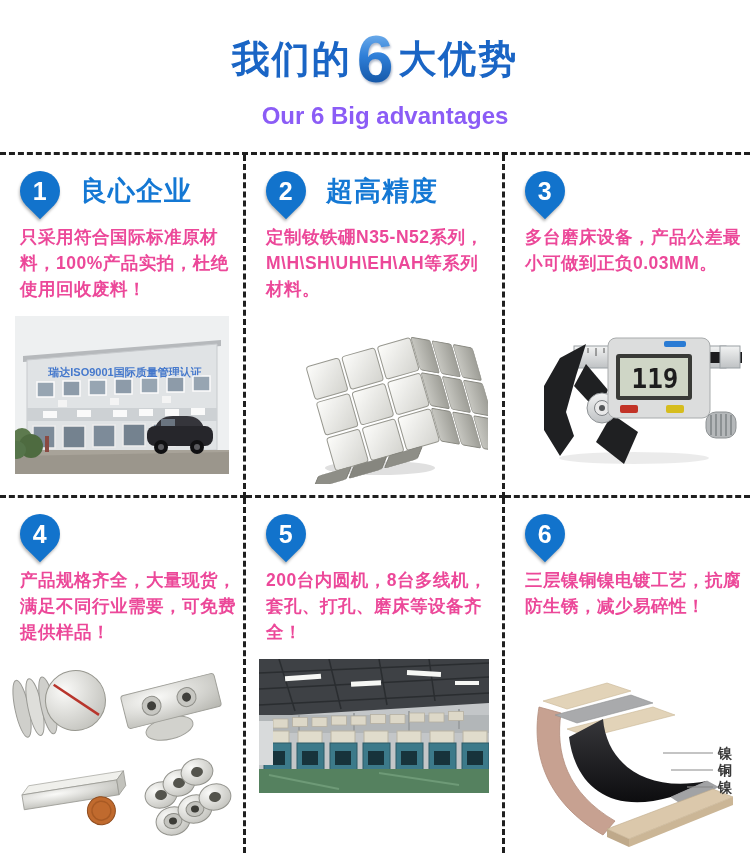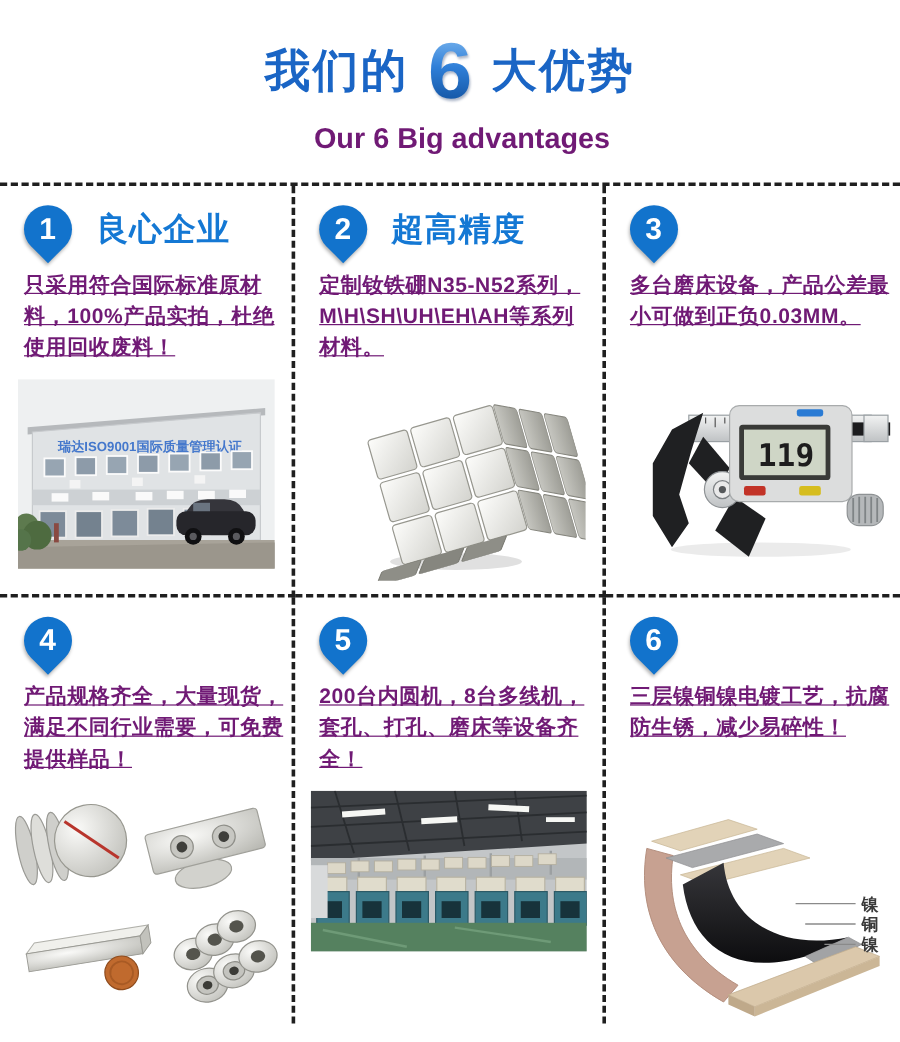--- a/index.html
+++ b/index.html
@@ -1,40 +1,40 @@
 <!DOCTYPE html>
 <html><head>
 <meta charset="utf-8">
 <style>
   html,body{margin:0;padding:0;background:#fff;}
   body{width:750px;height:868px;overflow:hidden;font-family:"Liberation Sans","DejaVu Sans",sans-serif;}
 
   
   .header{padding-top:26px;text-align:center;}
-  .title-row{display:flex;align-items:center;justify-content:center;gap:16px;}
+  .title-row{display:flex;align-items:center;justify-content:center;gap:5px;}
   .title-cn{font-size:38px;font-weight:bold;color:#1a65c5;letter-spacing:2px;}
   .title-num{font-size:66px;font-weight:bold;line-height:1;
     color:#2070cf;
     background:linear-gradient(#7ab5ee 5%,#2f7fd8 45%,#10509e 95%);
     -webkit-background-clip:text;background-clip:text;-webkit-text-fill-color:transparent;
     filter:drop-shadow(1px 2px 1px rgba(20,50,100,.35));}
-  .subtitle{margin-top:10px;font-size:24px;font-weight:bold;color:#701a75;padding-left:20px;}
+  .subtitle{margin-top:10px;font-size:24px;font-weight:bold;color:#8b5cf6;padding-left:20px;}
 
   
   .grid{margin-top:22px;display:grid;grid-template-columns:246px 259px 245px;grid-template-rows:343px 355px;border-top:3px dashed #1f1f1f;}
   .cell{overflow:hidden;display:flex;flex-direction:column;}
   .cell.bR{border-right:3px dashed #1f1f1f;}
   .cell.bB{border-bottom:3px dashed #1f1f1f;}
 
   .cell-head{display:flex;align-items:center;gap:20px;margin:16px 0 0 20px;}
   .badge{width:40px;height:40px;background:#1273cc;border-radius:50% 50% 0 50%;transform:rotate(45deg);
     display:flex;align-items:center;justify-content:center;box-shadow:1px 2px 3px rgba(0,0,0,.3);flex:none;}
   .badge span{transform:rotate(-45deg);color:#fff;font-size:25px;font-weight:bold;}
   .cell-title{font-size:27px;font-weight:bold;color:#1478d4;letter-spacing:1px;white-space:nowrap;}
-  .cell-body{margin:13px 7px 0 20px;font-size:17.5px;line-height:26px;font-weight:600;color:#701a75;letter-spacing:.5px;min-height:82px;text-decoration:underline;}
+  .cell-body{margin:13px 7px 0 20px;font-size:17.5px;line-height:26px;font-weight:600;color:#ec4899;letter-spacing:.5px;min-height:82px;}
   .img-box{margin:10px auto 12px auto;position:relative;}
   svg{display:block;}
   .lcd{font-family:"DejaVu Sans Mono",monospace;}
 </style>
 </head>
 <body>
 
 <div class="header">
   <div class="title-row">
     <span class="title-cn">我们的</span>

